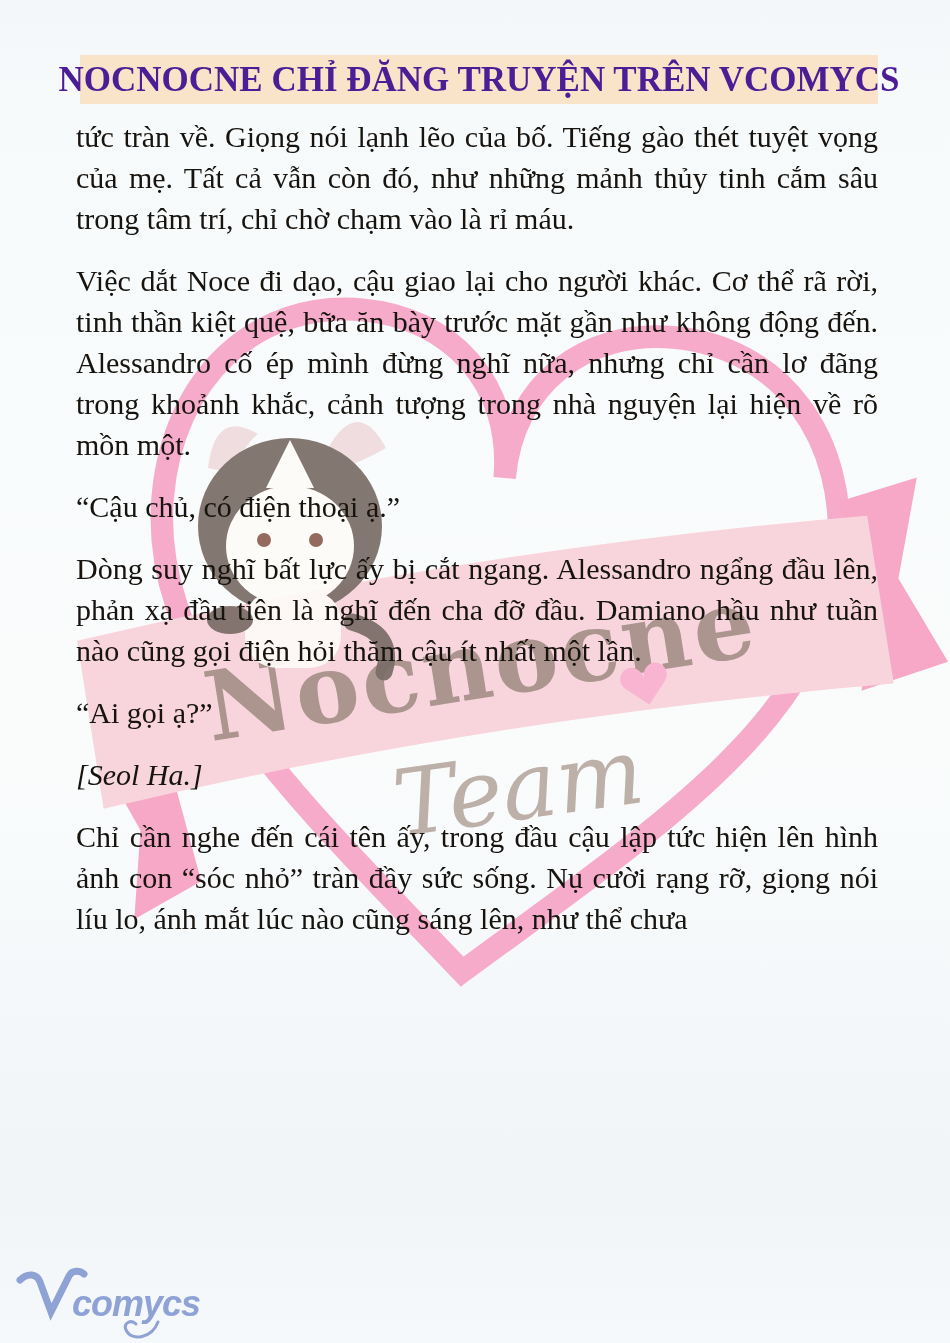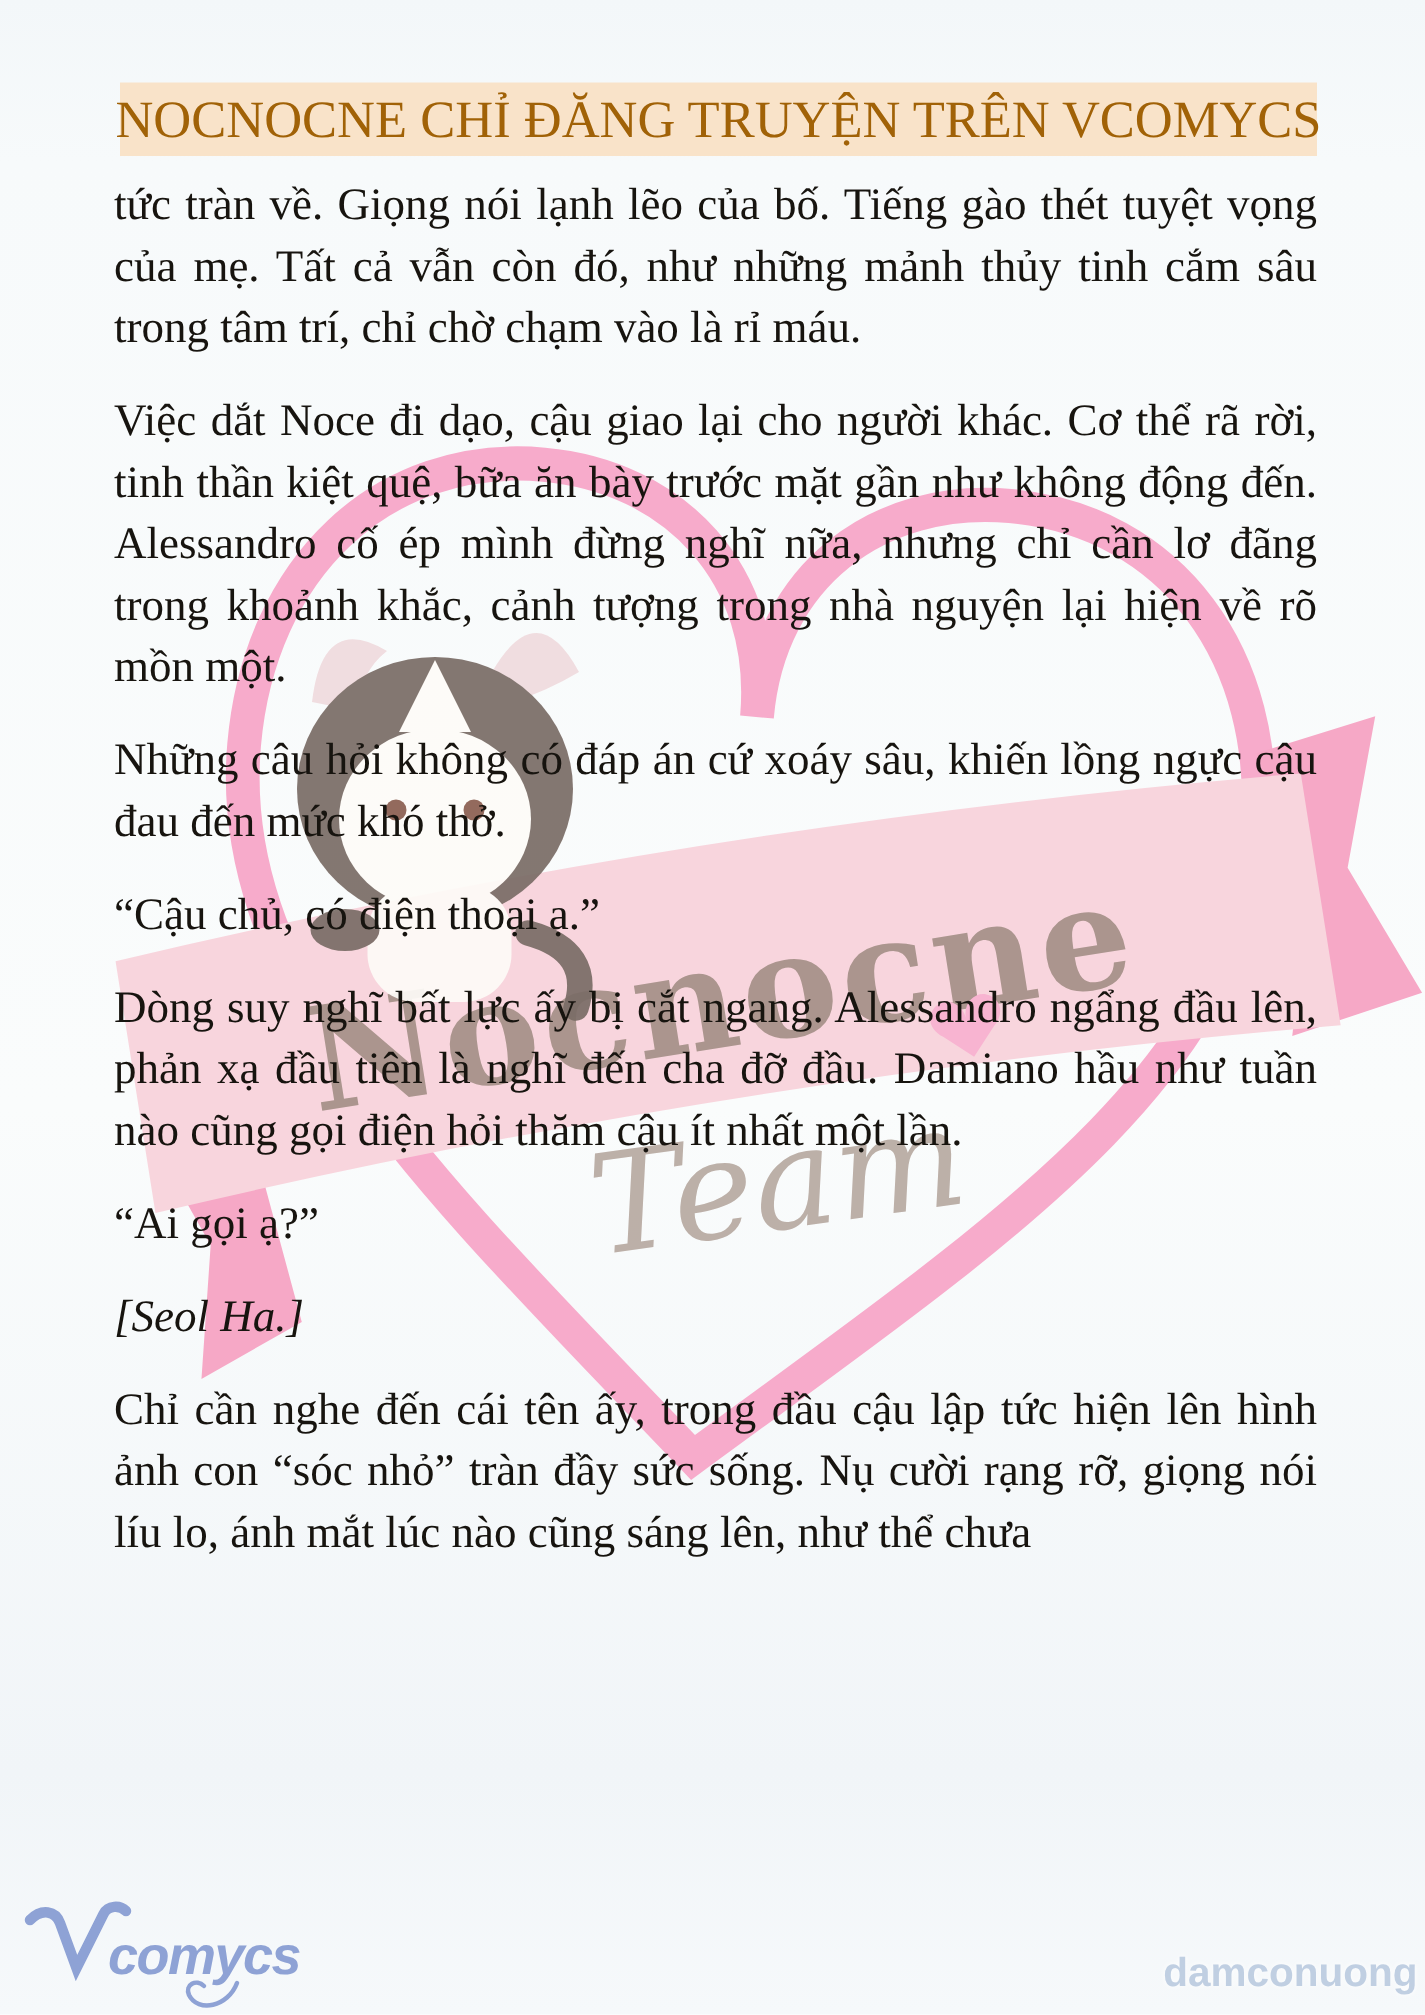--- a/index.html
+++ b/index.html
@@ -11,21 +11,21 @@
     font-family:"Liberation Serif","DejaVu Serif",serif;
   }
   .watermark-layer{position:absolute;inset:0;z-index:1;}
   .header-banner{
     position:absolute;top:55px;left:80px;width:798px;height:49px;
     background:#f9e3c9;
     display:flex;align-items:center;justify-content:center;
     z-index:3;
   }
   .header-banner span{
-    font-weight:400;font-size:35px;color:#a16207;
+    font-weight:700;font-size:35px;color:#4c1d95;
     white-space:nowrap;letter-spacing:0px;
   }
   .content{
     position:absolute;top:116px;left:76px;width:802px;z-index:2;
   }
   .content p{
     margin:0 0 21px 0;
     font-size:30px;font-weight:400;line-height:41px;
     color:#17140f;
     text-align:justify;
@@ -77,31 +77,29 @@
     </g>
   </svg>
 
   <div class="header-banner">
     <span>NOCNOCNE CHỈ ĐĂNG TRUYỆN TRÊN VCOMYCS</span>
   </div>
 
   <div class="content">
     <p>tức tràn về. Giọng nói lạnh lẽo của bố. Tiếng gào thét tuyệt vọng của mẹ. Tất cả vẫn còn đó, như những mảnh thủy tinh cắm sâu trong tâm trí, chỉ chờ chạm vào là rỉ máu.</p>
     <p>Việc dắt Noce đi dạo, cậu giao lại cho người khác. Cơ thể rã rời, tinh thần kiệt quệ, bữa ăn bày trước mặt gần như không động đến. Alessandro cố ép mình đừng nghĩ nữa, nhưng chỉ cần lơ đãng trong khoảnh khắc, cảnh tượng trong nhà nguyện lại hiện về rõ mồn một.</p>
-    <p>Những câu hỏi không có đáp án cứ xoáy sâu, khiến lồng ngực cậu đau đến mức khó thở.</p>
     <p>“Cậu chủ, có điện thoại ạ.”</p>
     <p>Dòng suy nghĩ bất lực ấy bị cắt ngang. Alessandro ngẩng đầu lên, phản xạ đầu tiên là nghĩ đến cha đỡ đầu. Damiano hầu như tuần nào cũng gọi điện hỏi thăm cậu ít nhất một lần.</p>
     <p>“Ai gọi ạ?”</p>
     <p class="quote-italic">[Seol Ha.]</p>
     <p>Chỉ cần nghe đến cái tên ấy, trong đầu cậu lập tức hiện lên hình ảnh con “sóc nhỏ” tràn đầy sức sống. Nụ cười rạng rỡ, giọng nói líu lo, ánh mắt lúc nào cũng sáng lên, như thể chưa</p>
   </div>
 
   <svg class="footer-logo" width="240" height="76" viewBox="0 0 240 76" xmlns="http://www.w3.org/2000/svg">
     <g>
       <path d="M12,16 C20,8 29,10 32,18 L43,48 L61,12 C64,6 72,6 76,10" fill="none" stroke-width="7" stroke-linecap="round" stroke="#8ea2d5"></path>
     </g>
     <text x="64" y="52" font-family="Liberation Sans, DejaVu Sans, sans-serif" font-style="italic" font-weight="bold" font-size="36" letter-spacing="-1" fill="#8ea2d5">comycs</text>
     <path d="M150,58 c-6,16 -26,20 -32,8 c-3,-7 5,-11 10,-6" fill="none" stroke-width="3" stroke-linecap="round" stroke="#8ea2d5"></path>
   </svg>
 
-  <div class="credit">damconuong</div>
 
 </div>
 
 </body></html>

